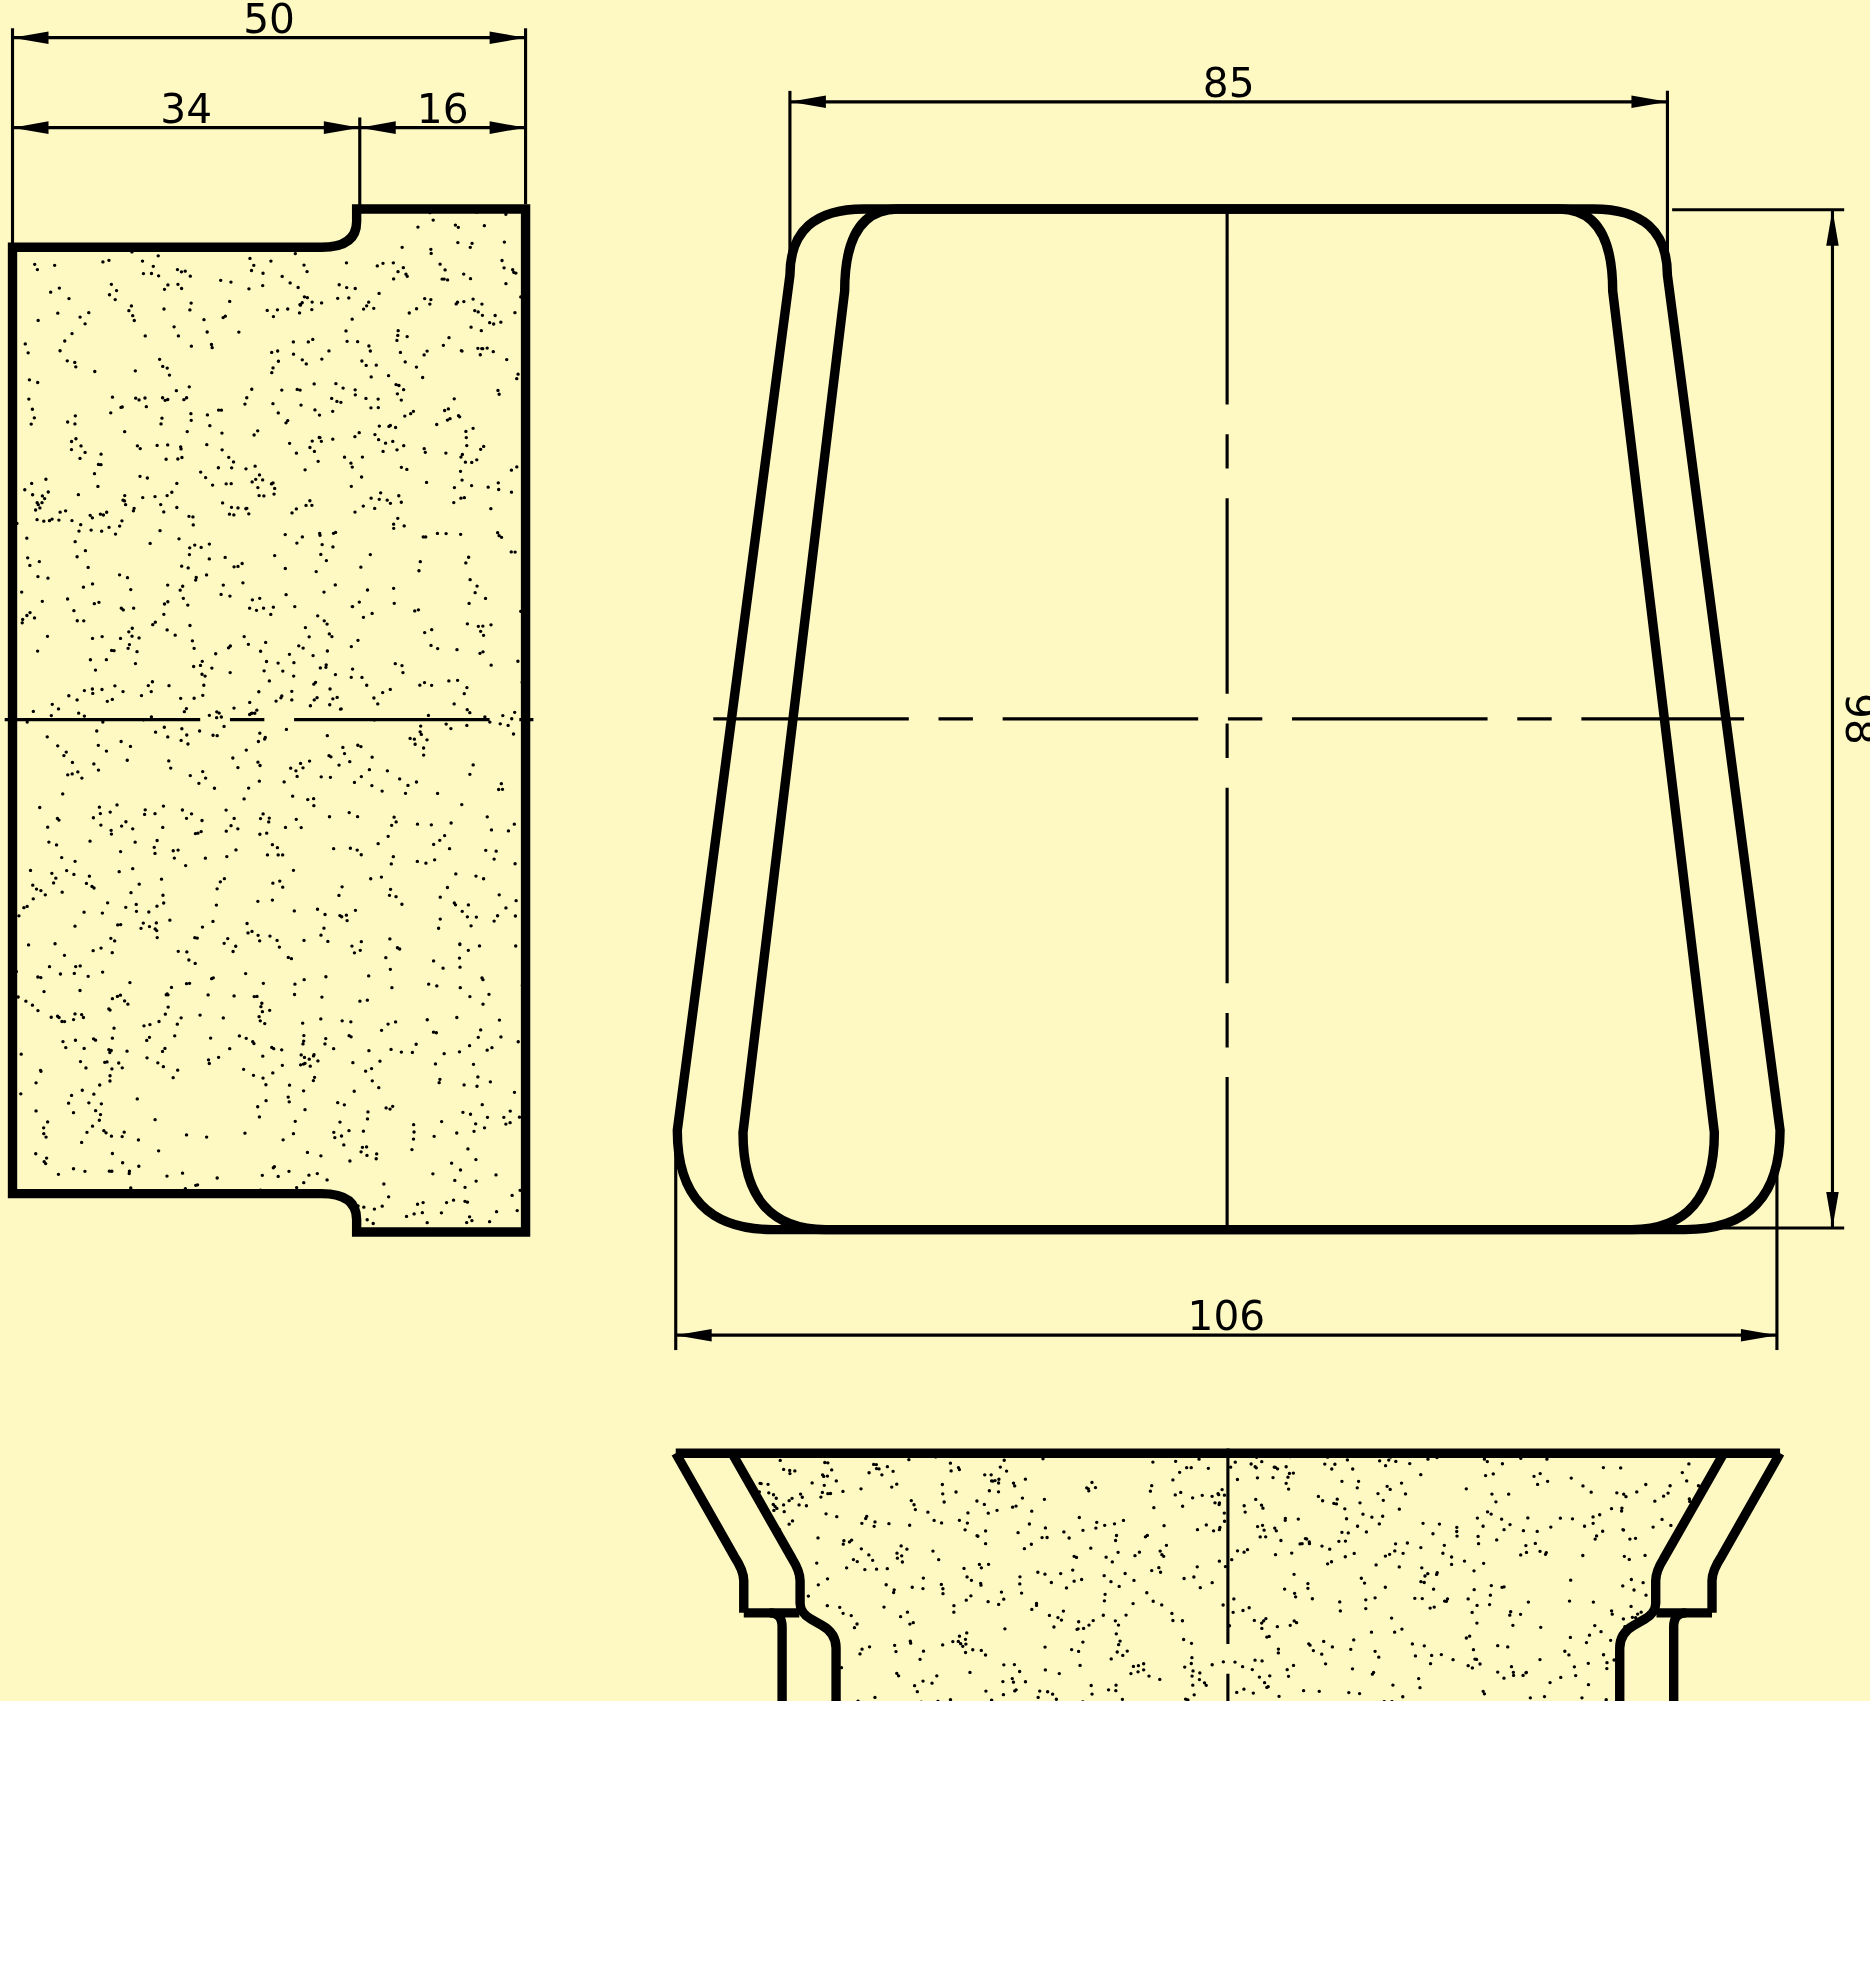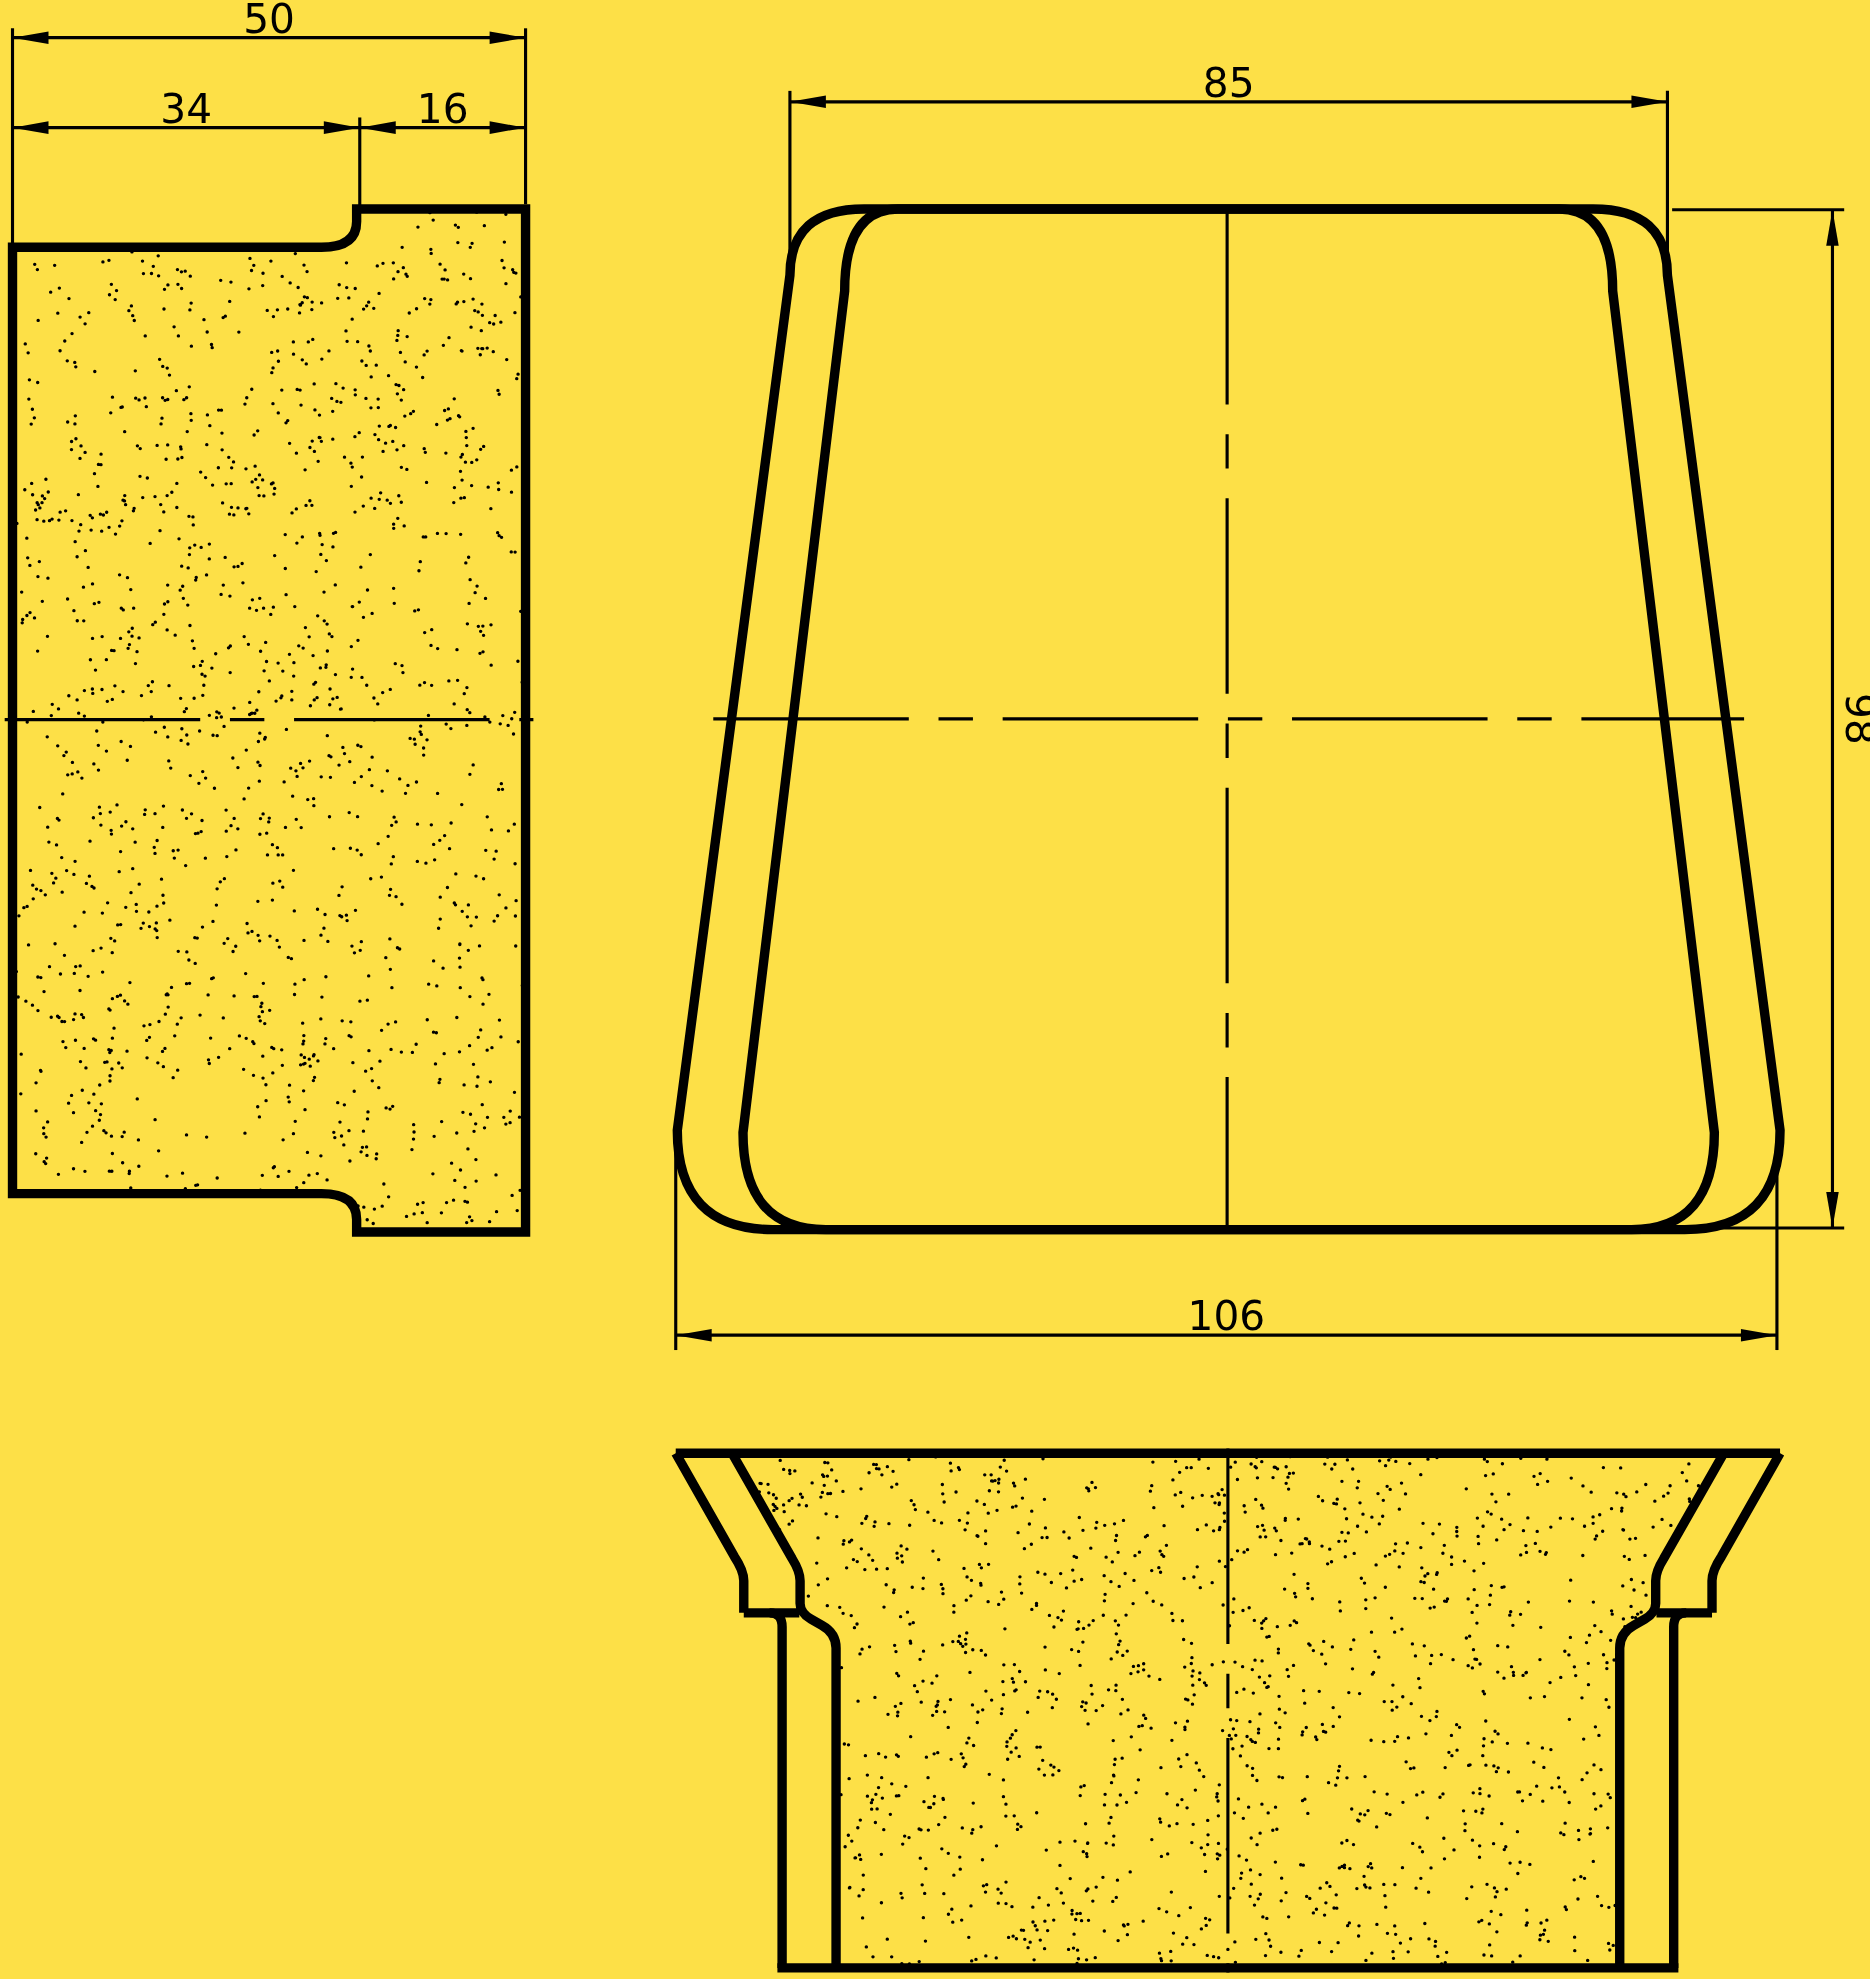--- a/index.html
+++ b/index.html
@@ -1,16 +1,16 @@
 <!DOCTYPE html>
 <html style="font-size:12.5px"><head>
 <meta charset="utf-8">
 <style>
   html,body{margin:0;padding:0;background:#ffffff;}
-  .stage{width:1870px;height:1979px;position:relative;background:#fde047;}
+  .stage{width:1870px;height:1701px;position:relative;background:#fef9c3;}
   svg{display:block;}
   .thick{stroke:#000;stroke-width:12;fill:none;stroke-linecap:butt;stroke-linejoin:miter;}
   .thin{stroke:#000;stroke-width:4;fill:none;}
   .center{stroke:#000;stroke-width:4;fill:none;stroke-dasharray:250 38 44 38;}
   .arrow{fill:#000;stroke:none;}
   .dim{font-family:"DejaVu Sans","Liberation Sans",sans-serif;font-size:52px;fill:#000;text-anchor:middle;}
   .dots{stroke:#000;fill:none;stroke-linecap:round;}
 </style>
 </head>
 <body>

